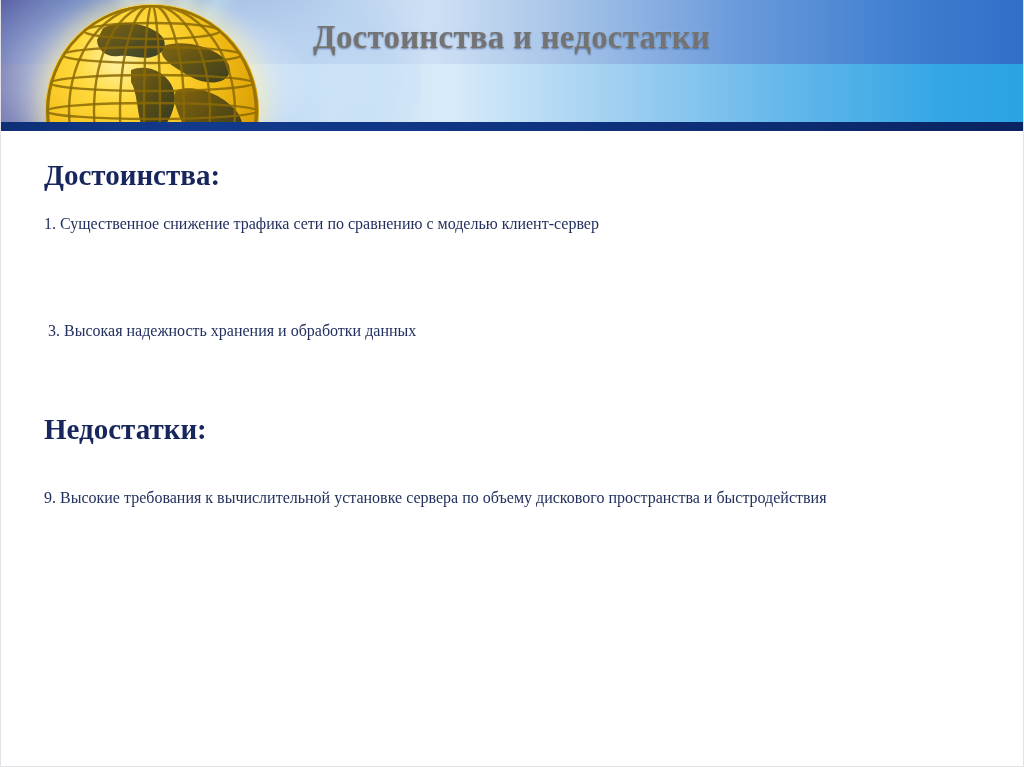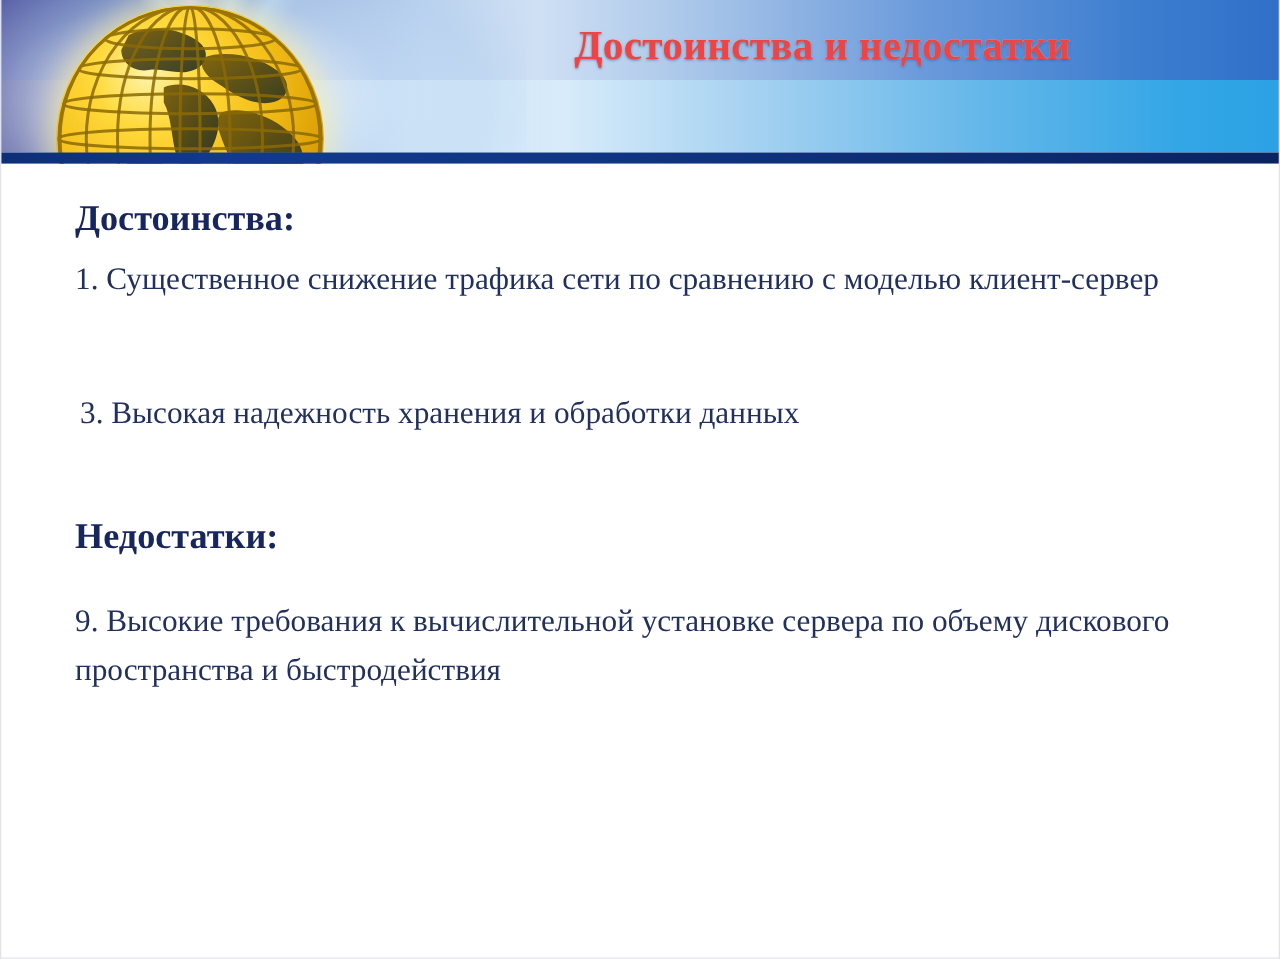--- a/index.html
+++ b/index.html
@@ -134,51 +134,51 @@
     width: 100%; height: 2px;
     background: rgba(255,255,255,.25);
   }
 
   
   .hdr-title {
     position: absolute;
     right: 22px;
     top: 12px;
     width: 690px;
-    text-align: center;
-    color: #ef4444;
+    text-align: left;
+    color: #737373;
     font-family: "Liberation Serif", "DejaVu Serif", serif;
     font-weight: bold;
     font-size: 33px;
     line-height: 50px;
     letter-spacing: .2px;
     text-shadow: 0 1px 2px rgba(20,50,110,.55), 0 0 1px rgba(255,255,255,.9);
   }
   .hdr-title-line { display: block; white-space: nowrap; }
 
   
   .body-area {
     position: absolute;
-    left: 16px;
+    left: 0;
     top: 131px;
     width: 840px;
     height: 636px;
     padding: 0;
   }
 
   .section-heading {
     color: #17265c;
     font-weight: bold;
     font-size: 29px;
     line-height: 34px;
     white-space: nowrap;
   }
   .para {
     color: #22305e;
-    font-size: 25px;
+    font-size: 16px;
     line-height: 39px;
     font-weight: normal;
   }
 
   .h-adv  { position: absolute; left: 43px; top: 27px; }
   .p-adv1 { position: absolute; left: 43px; top: 73px; width: 930px; }
   .p-adv2 { position: absolute; left: 47px; top: 180px; width: 930px; }
   .h-dis  { position: absolute; left: 43px; top: 281px; }
   .p-dis1 { position: absolute; left: 43px; top: 347px; width: 900px; }
 </style>

